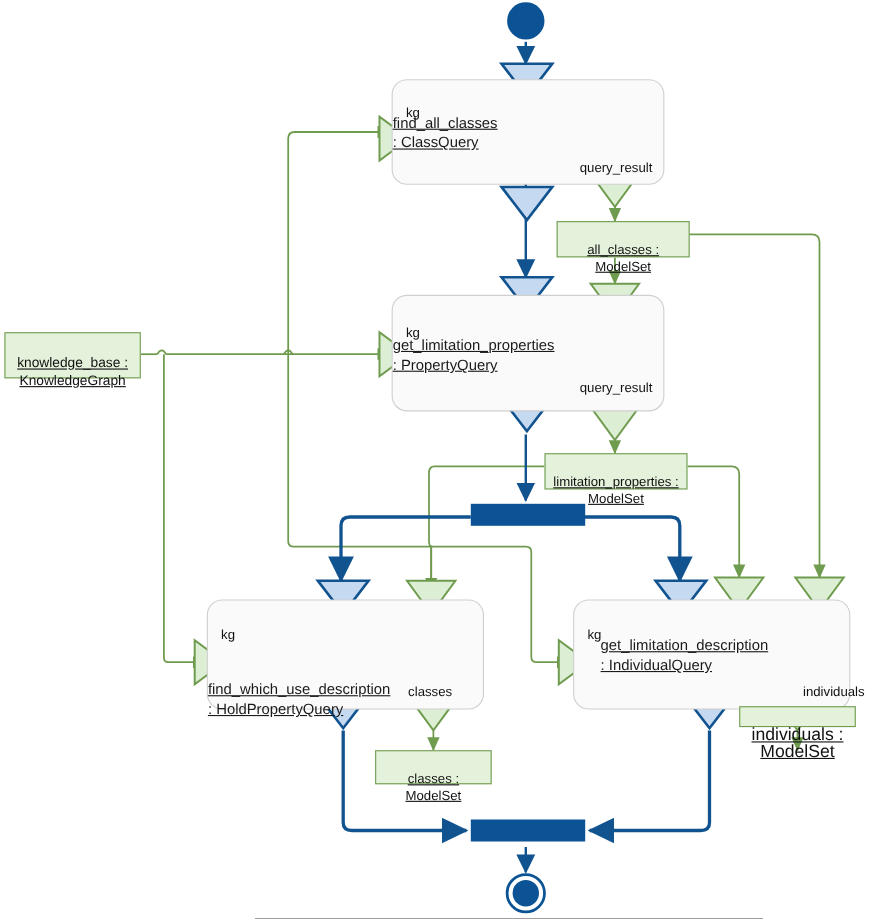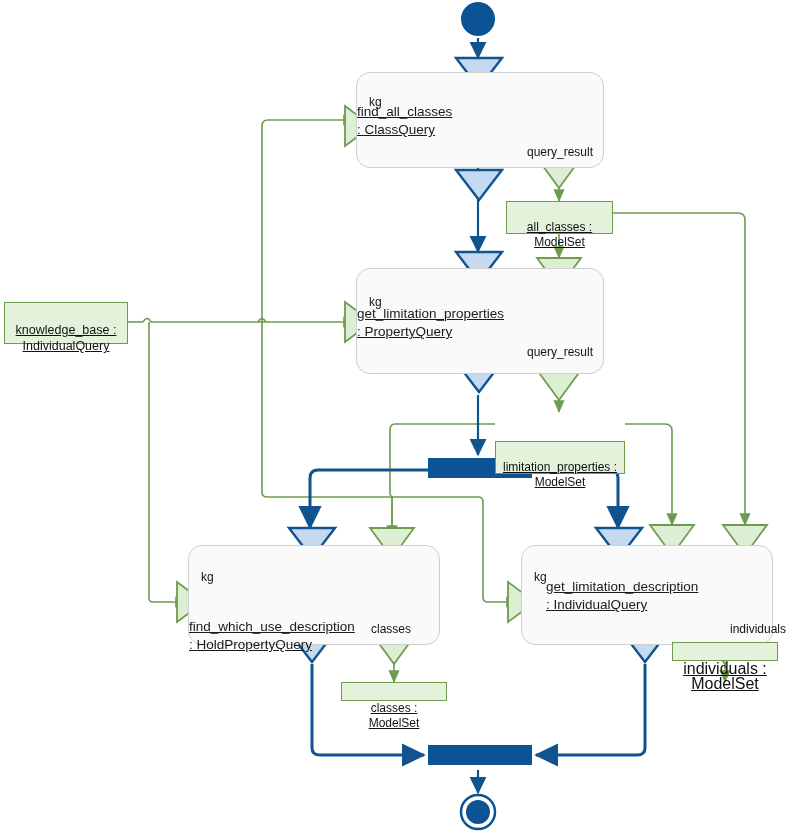--- a/index.html
+++ b/index.html
@@ -177,34 +177,34 @@
 
   <div class="action" style="left:521px;top:545px;width:252px;height:100px;">
     <div class="pinlabel" style="left:12px;top:24px;"><span>kg</span></div>
     <div class="action-title" style="top:32px;margin-left:24px;"><span>get_limitation_description
 : IndividualQuery</span></div>
     <div class="pinlabel" style="left:180px;top:76px;margin-left:28px;"><span>individuals</span></div>
   </div>
 
   <div class="objnode" style="left:4px;top:302px;width:124px;height:42px;">
     <span>knowledge_base :
-IndividualQuery</span>
-  </div>
-
-  <div class="objnode" style="left:506px;top:201px;width:107px;height:33px;font-size:12px;line-height:15px;">
+KnowledgeGraph</span>
+  </div>
+
+  <div class="objnode" style="left:506px;top:201px;width:121px;height:33px;font-size:12px;line-height:15px;">
     <span>all_classes :
 ModelSet</span>
   </div>
 
-  <div class="objnode" style="left:495px;top:412px;width:130px;height:33px;font-size:12px;line-height:15px;margin-top:29px;">
+  <div class="objnode" style="left:495px;top:412px;width:130px;height:33px;font-size:12px;line-height:15px;">
     <span>limitation_properties :
 ModelSet</span>
   </div>
 
-  <div class="objnode" style="left:341px;top:682px;width:106px;height:19px;font-size:12px;line-height:15px;">
+  <div class="objnode" style="left:341px;top:682px;width:106px;height:31px;font-size:12px;line-height:15px;">
     <span>classes :
 ModelSet</span>
   </div>
 
   <div class="objnode" style="left:672px;top:642px;width:106px;height:19px;font-size:16px;line-height:15px;">
     <span>individuals :
 ModelSet</span>
   </div>
 
 </div>

